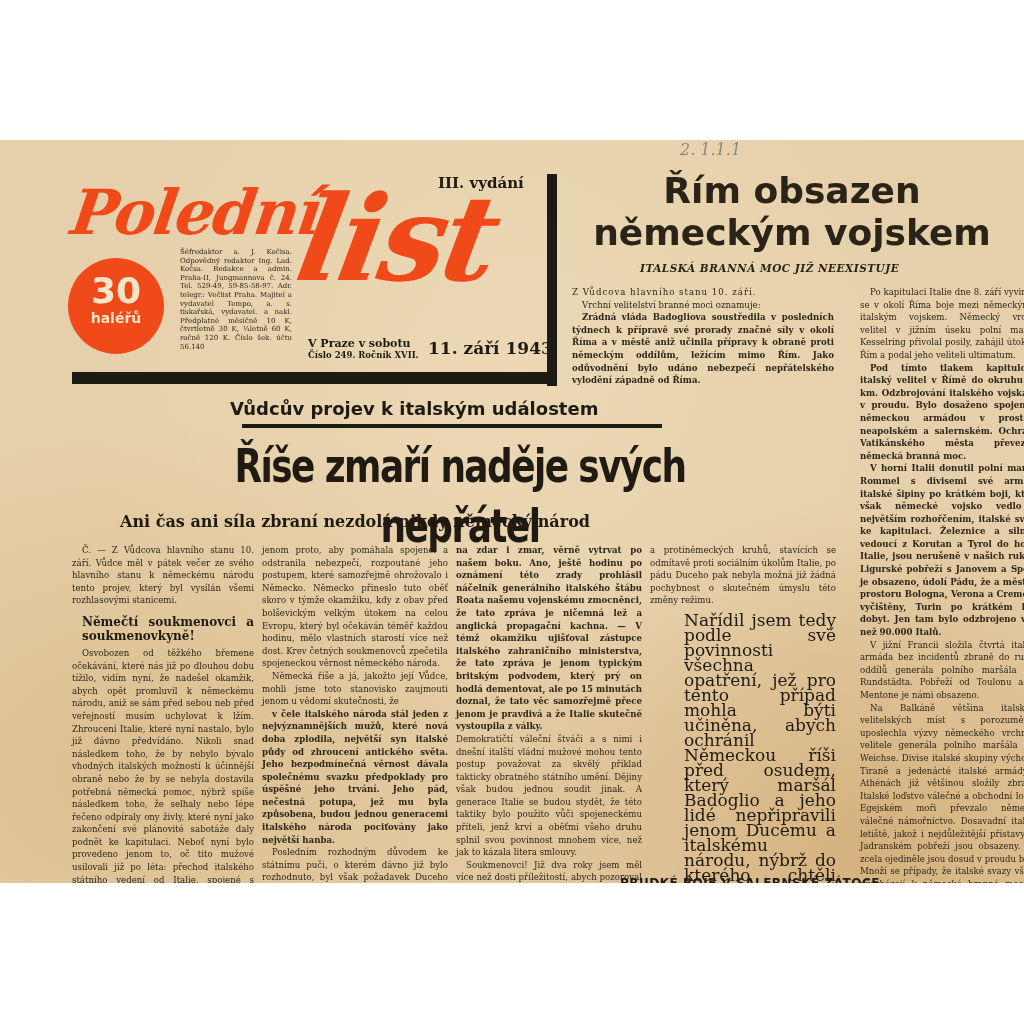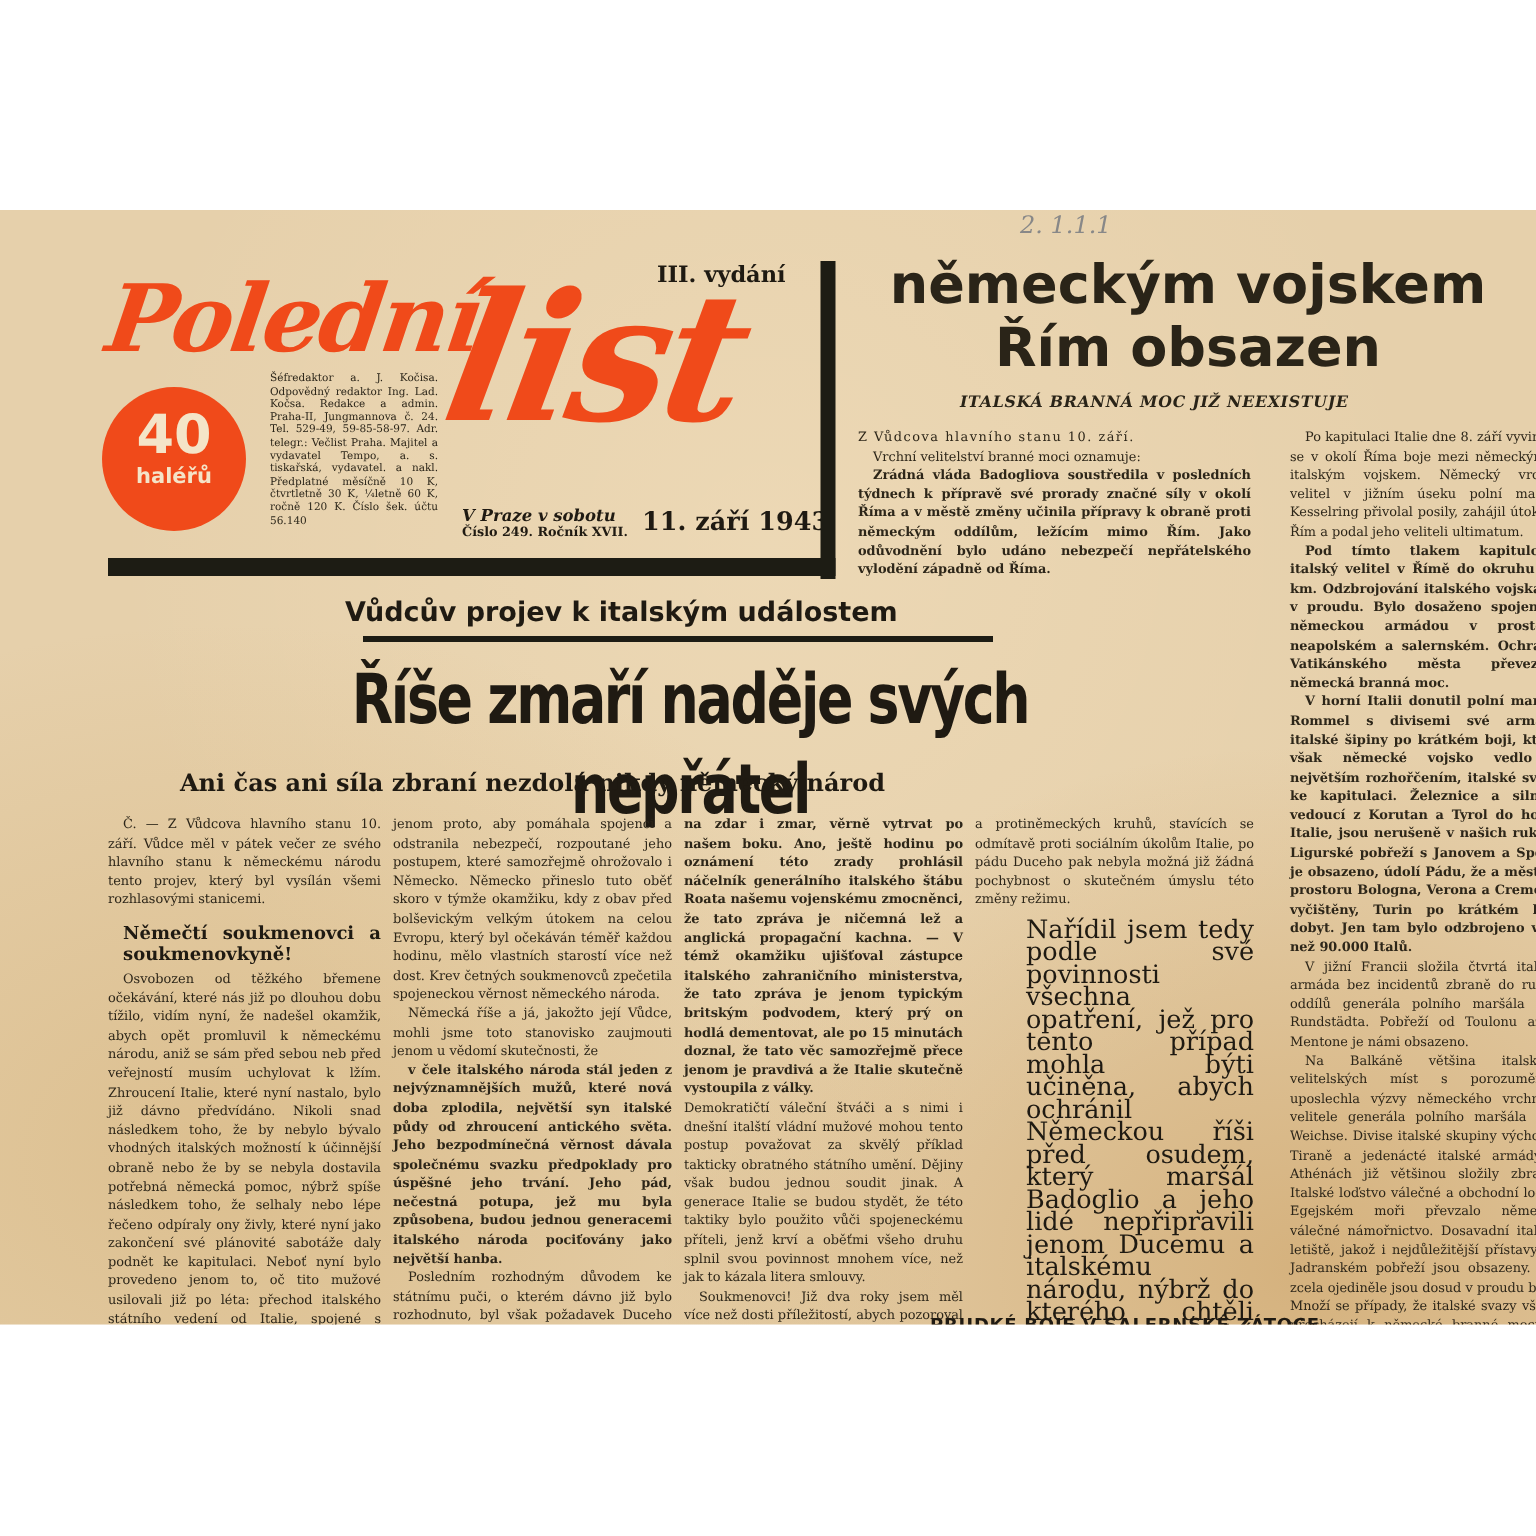--- a/index.html
+++ b/index.html
@@ -10,21 +10,21 @@
                      radial-gradient(ellipse at 50% 30%, rgba(255,240,210,0.25), transparent 60%);}
   .abs{position:absolute;}
   .masthead-title{color:#f04a1a;font-family:"DejaVu Serif",serif;font-style:italic;font-weight:bold;}
   .title1{left:72px;top:42px;font-size:62px;letter-spacing:-2px;transform:skewX(-8deg);line-height:1;}
   .title2{left:300px;top:40px;font-size:118px;letter-spacing:-4px;transform:skewX(-10deg);line-height:1;}
   .price{left:68px;top:118px;width:96px;height:96px;border-radius:50%;background:#f04a1a;color:#f4e4c8;text-align:center;}
   .price .num{display:block;font-family:"DejaVu Sans",sans-serif;font-weight:bold;font-size:36px;line-height:38px;margin-top:14px;}
   .price .unit{display:block;font-family:"DejaVu Sans",sans-serif;font-weight:bold;font-size:14px;line-height:16px;text-align:center;}
   .imprint{left:180px;top:108px;width:112px;font-size:7px;line-height:8.6px;color:#2a2418;text-align:justify;}
   .edition{left:438px;top:34px;font-size:15px;font-weight:bold;color:#1f1a12;}
-  .place{left:308px;top:197px;font-size:11px;font-weight:bold;color:#1f1a12;line-height:13px;font-style:italic;}
+  .place{left:308px;top:197px;font-size:11px;font-weight:bold;color:#1f1a12;line-height:13px;}
   .issue{left:308px;top:210px;font-size:8.5px;font-weight:bold;color:#1f1a12;}
   .date{left:428px;top:198px;font-size:17px;font-weight:bold;color:#1f1a12;}
   .vbar{left:547px;top:34px;width:10px;height:212px;background:#1d1c14;}
   .hbar{left:72px;top:232px;width:485px;height:12px;background:#1d1c14;}
   .rim-h{left:560px;top:30px;width:464px;text-align:center;font-family:"DejaVu Sans",sans-serif;font-weight:bold;color:#2a2418;line-height:42px;font-size:36px;white-space:nowrap;}
   .rim-sub{left:640px;top:122px;font-size:10.5px;font-weight:bold;color:#2a2418;letter-spacing:0.5px;font-style:italic;}
   .col{font-size:8.6px;line-height:12.6px;color:#2d2619;text-align:justify;}
   .col p{margin:0;text-indent:10px;}
   .col p.noind{text-indent:0;}
   .bold{font-weight:bold;}
@@ -42,42 +42,42 @@
 
 <div class="paper">
 
   <div class="abs pencil">2. 1.1.1</div>
 
   <div class="abs masthead-title title1">Polední</div>
   <div class="abs masthead-title title2">list</div>
   <div class="abs edition">III. vydání</div>
 
   <div class="abs price">
-    <span class="num">40</span>
+    <span class="num">30</span>
     <span class="unit">haléřů</span>
   </div>
 
   <div class="abs imprint">Šéfredaktor a. J. Kočisa. Odpovědný redaktor Ing. Lad. Kočsa. Redakce a admin. Praha-II, Jungmannova č. 24. Tel. 529-49, 59-85-58-97. Adr. telegr.: Večlist Praha. Majitel a vydavatel Tempo, a. s. tiskařská, vydavatel. a nakl. Předplatné měsíčně 10 K, čtvrtletně 30 K, ¼letně 60 K, ročně 120 K. Číslo šek. účtu 56.140</div>
   <div class="abs place">V Praze v sobotu</div>
   <div class="abs issue">Číslo 249. Ročník XVII.</div>
   <div class="abs date">11. září 1943</div>
 
   <div class="abs vbar"></div>
   <div class="abs hbar"></div>
 
   <div class="abs rim-h">
+    <div>Řím obsazen</div>
     <div>německým vojskem</div>
-    <div>Řím obsazen</div>
   </div>
   <div class="abs rim-sub">ITALSKÁ BRANNÁ MOC JIŽ NEEXISTUJE</div>
 
   <div class="abs col" style="left:572px;top:146px;width:262px;">
     <p class="noind" style="letter-spacing:1px;">Z Vůdcova hlavního stanu 10. září.</p>
     <p>Vrchní velitelství branné moci oznamuje:</p>
-    <p class="bold">Zrádná vláda Badogliova soustředila v posledních týdnech k přípravě své prorady značné síly v okolí Říma a v městě změny učinila přípravy k obraně proti německým oddílům, ležícím mimo Řím. Jako odůvodnění bylo udáno nebezpečí nepřátelského vylodění západně od Říma.</p>
+    <p class="bold">Zrádná vláda Badogliova soustředila v posledních týdnech k přípravě své prorady značné síly v okolí Říma a v městě aniž učinila přípravy k obraně proti německým oddílům, ležícím mimo Řím. Jako odůvodnění bylo udáno nebezpečí nepřátelského vylodění západně od Říma.</p>
   </div>
 
   <div class="abs col" style="left:860px;top:146px;width:180px;">
     <p>Po kapitulaci Italie dne 8. září vyvinuly se v okolí Říma boje mezi německým a italským vojskem. Německý vrchní velitel v jižním úseku polní maršál Kesselring přivolal posily, zahájil útok na Řím a podal jeho veliteli ultimatum.</p>
     <p class="bold">Pod tímto tlakem kapituloval italský velitel v Římě do okruhu 50 km. Odzbrojování italského vojska je v proudu. Bylo dosaženo spojení s německou armádou v prostoru neapolském a salernském. Ochranu Vatikánského města převezme německá branná moc.</p>
     <p class="bold">V horní Italii donutil polní maršál Rommel s divisemi své armády italské šipiny po krátkém boji, který však německé vojsko vedlo s největším rozhořčením, italské svazy ke kapitulaci. Železnice a silnice vedoucí z Korutan a Tyrol do horní Italie, jsou nerušeně v našich rukou. Ligurské pobřeží s Janovem a Spezií je obsazeno, údolí Pádu, že a města v prostoru Bologna, Verona a Cremona vyčištěny, Turin po krátkém boji dobyt. Jen tam bylo odzbrojeno více než 90.000 Italů.</p>
     <p>V jižní Francii složila čtvrtá italská armáda bez incidentů zbraně do rukou oddílů generála polního maršála von Rundstädta. Pobřeží od Toulonu až k Mentone je námi obsazeno.</p>
     <p>Na Balkáně většina italských velitelských míst s porozuměním uposlechla výzvy německého vrchního velitele generála polního maršála von Weichse. Divise italské skupiny východ v Tiraně a jedenácté italské armády v Athénách již většinou složily zbraně. Italské loďstvo válečné a obchodní lodi v Egejském moři převzalo německé válečné námořnictvo. Dosavadní italská letiště, jakož i nejdůležitější přístavy na Jadranském pobřeží jsou obsazeny. Jen zcela ojediněle jsou dosud v proudu boje. Množí se případy, že italské svazy všude přecházejí k německé branné moci, a pokračovaly v boji.</p>
 
   </div>

